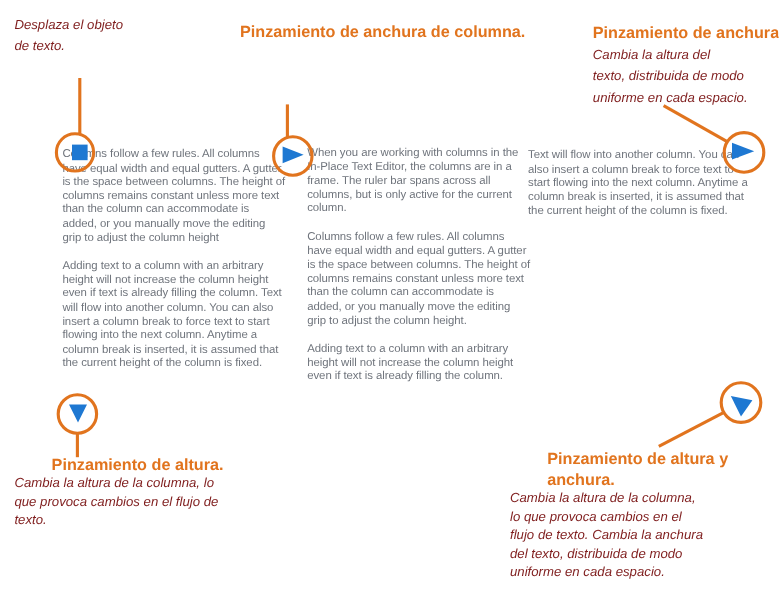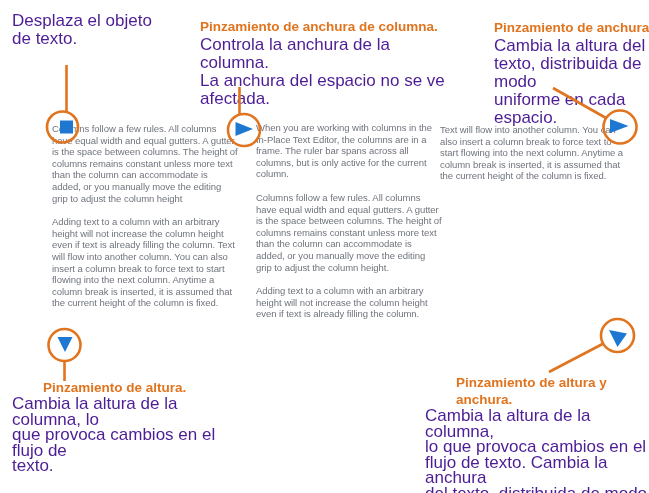--- a/index.html
+++ b/index.html
@@ -13,24 +13,25 @@
   }
   .callout { position: absolute; }
   .callout-title {
     font-weight: 700;
     color: #e1741e;
     font-size: 13.5px;
     line-height: 18px;
     white-space: pre-line;
   }
   .callout-desc {
-    color: #4c1d95;
-    font-size: 17px;
+    color: #7f1d1d;
+    font-size: 11px;
     line-height: 18px;
     white-space: pre-line;
+    font-style: italic;
   }
   .callout.bottom .callout-title { line-height: 17px; padding-left: 31px; }
   .callout.bottom .callout-desc { line-height: 15.5px; }
 
   .textcol {
     position: absolute;
     color: #6f747c;
     font-size: 9.5px;
     line-height: 11.6px;
     letter-spacing: -0.05px;
@@ -73,23 +74,20 @@
     <p>Text will flow into another column. You can also insert a column break to force text to start flowing into the next column. Anytime a column break is inserted, it is assumed that the current height of the column is fixed.</p>
   </div>
 
   <div class="callout callout-location">
     <div class="callout-desc">Desplaza el objeto
 de texto.</div>
   </div>
 
   <div class="callout callout-column-width">
     <div class="callout-title">Pinzamiento de anchura de columna.</div>
-    <div class="callout-desc">Controla la anchura de la columna.
-La anchura del espacio no se ve
-afectada.</div>
   </div>
 
   <div class="callout callout-width">
     <div class="callout-title">Pinzamiento de anchura.</div>
     <div class="callout-desc">Cambia la altura del
 texto, distribuida de modo
 uniforme en cada espacio.</div>
   </div>
 
   <div class="callout callout-height bottom">

